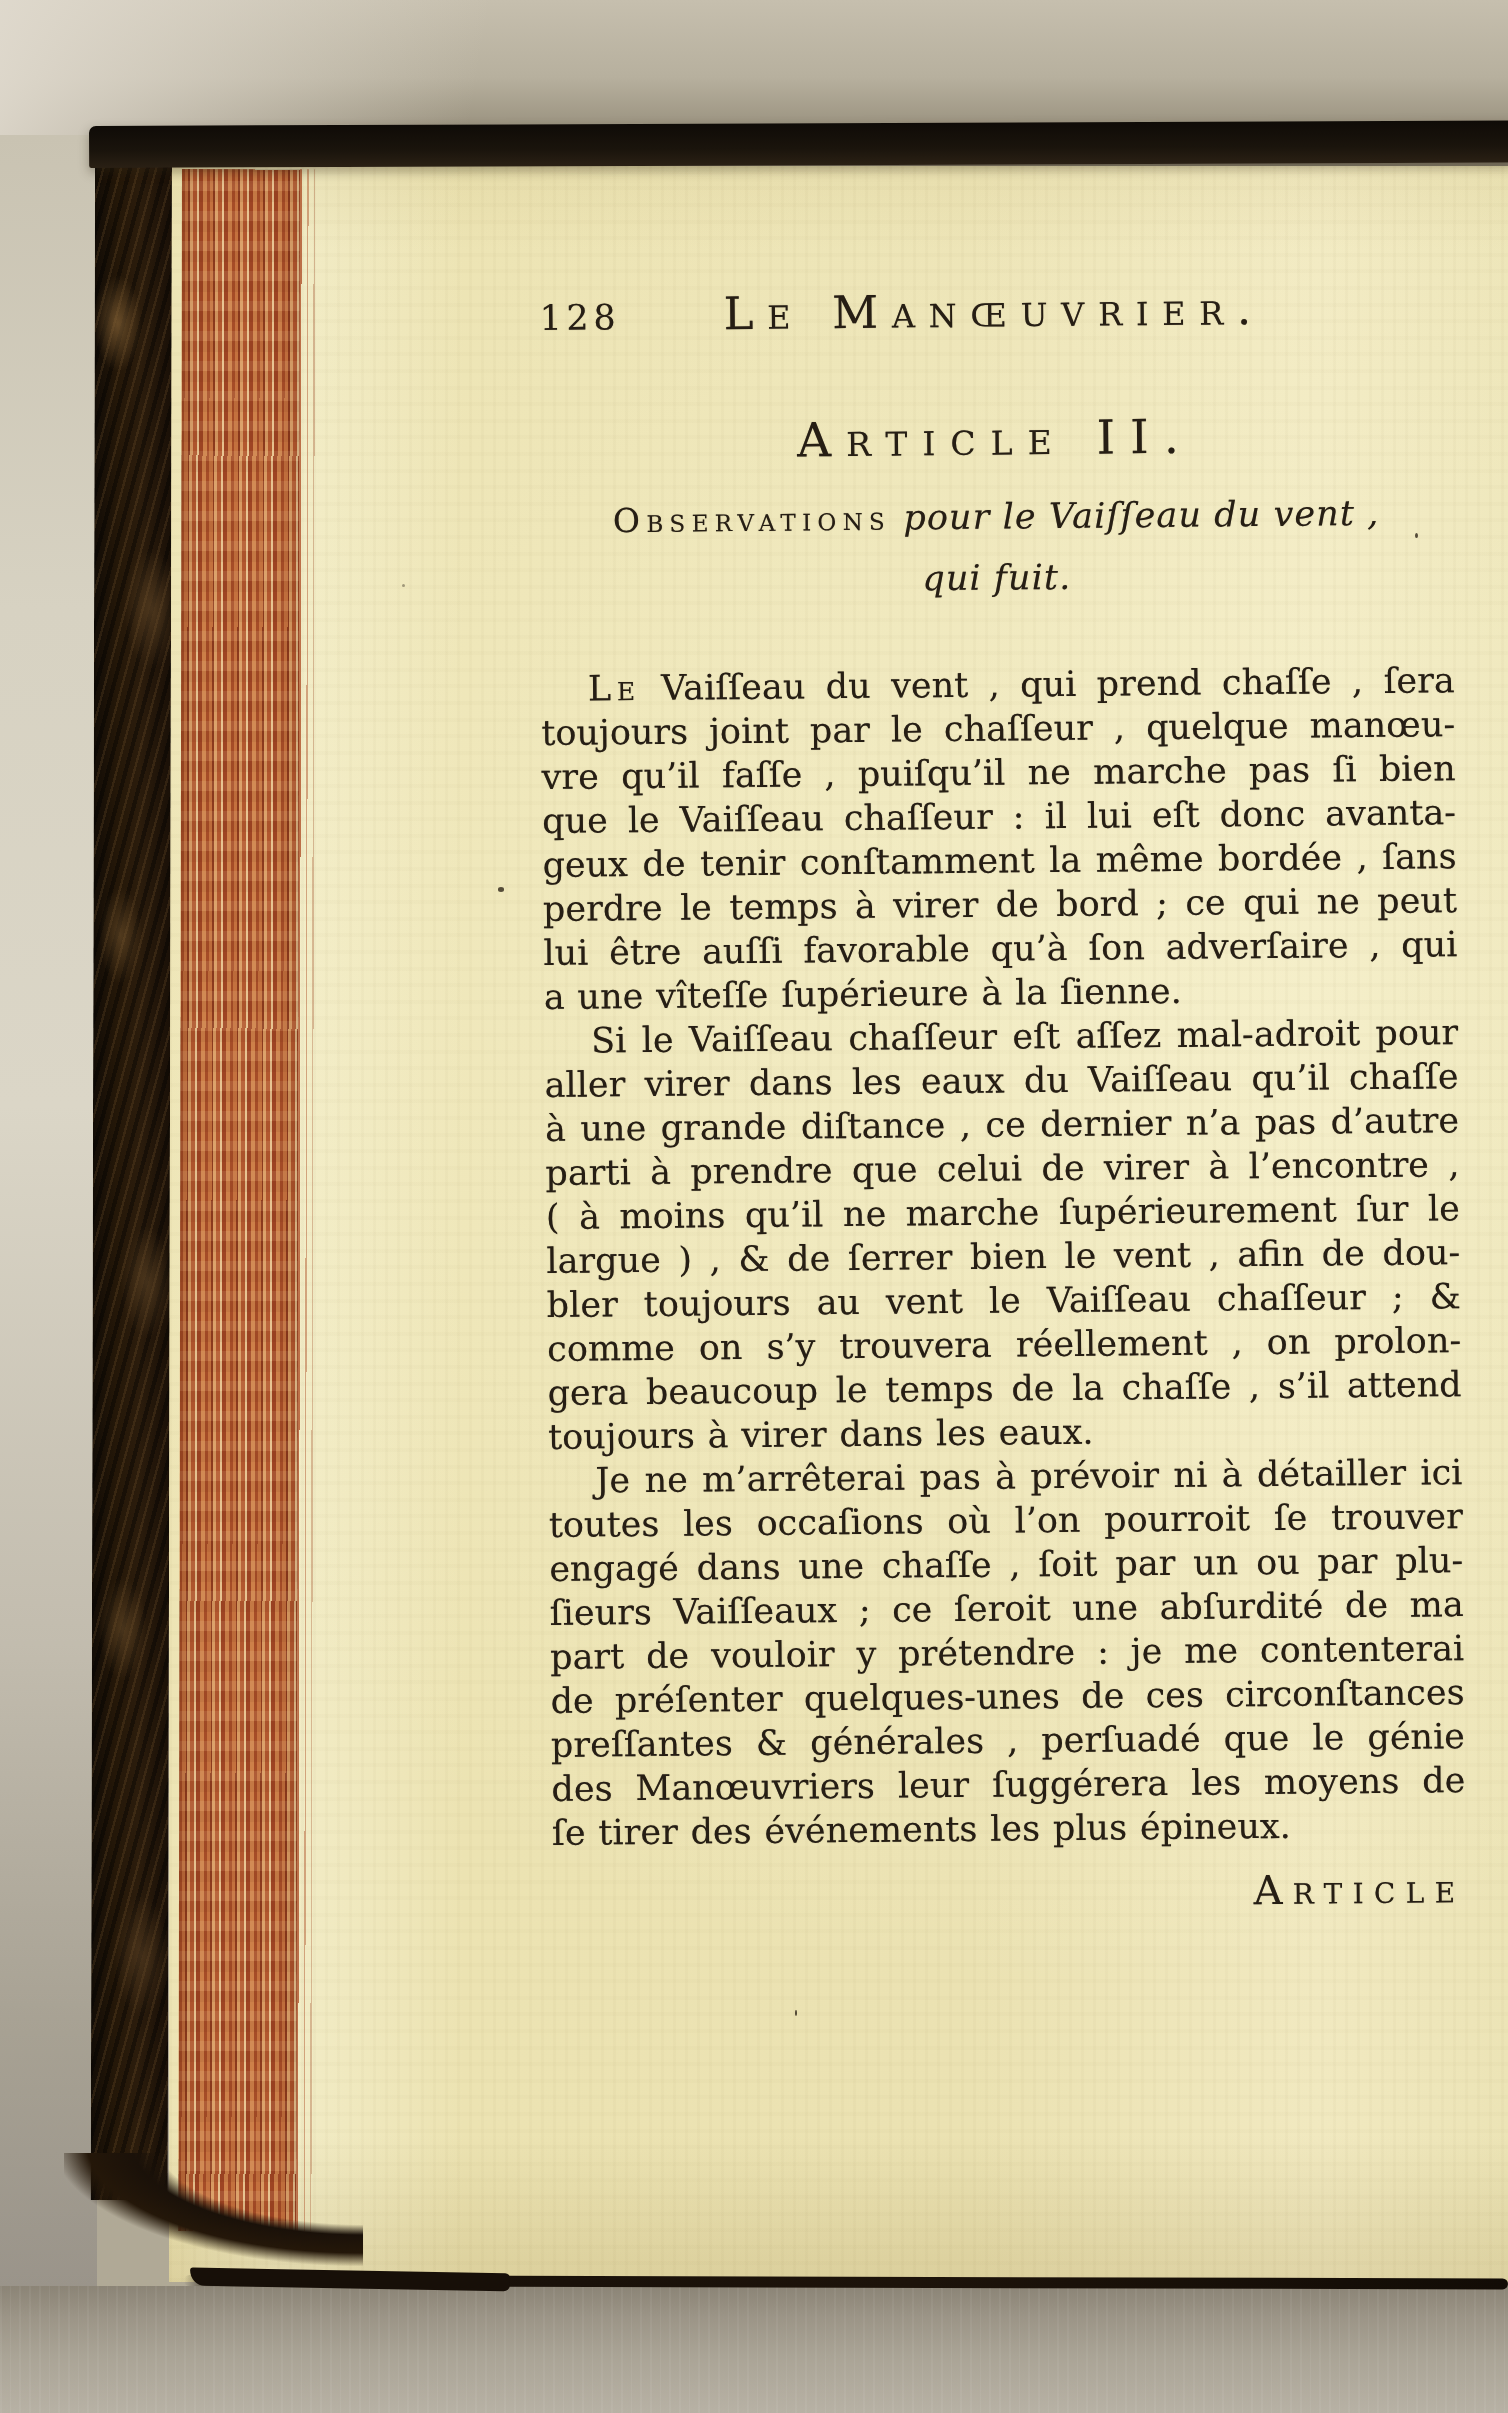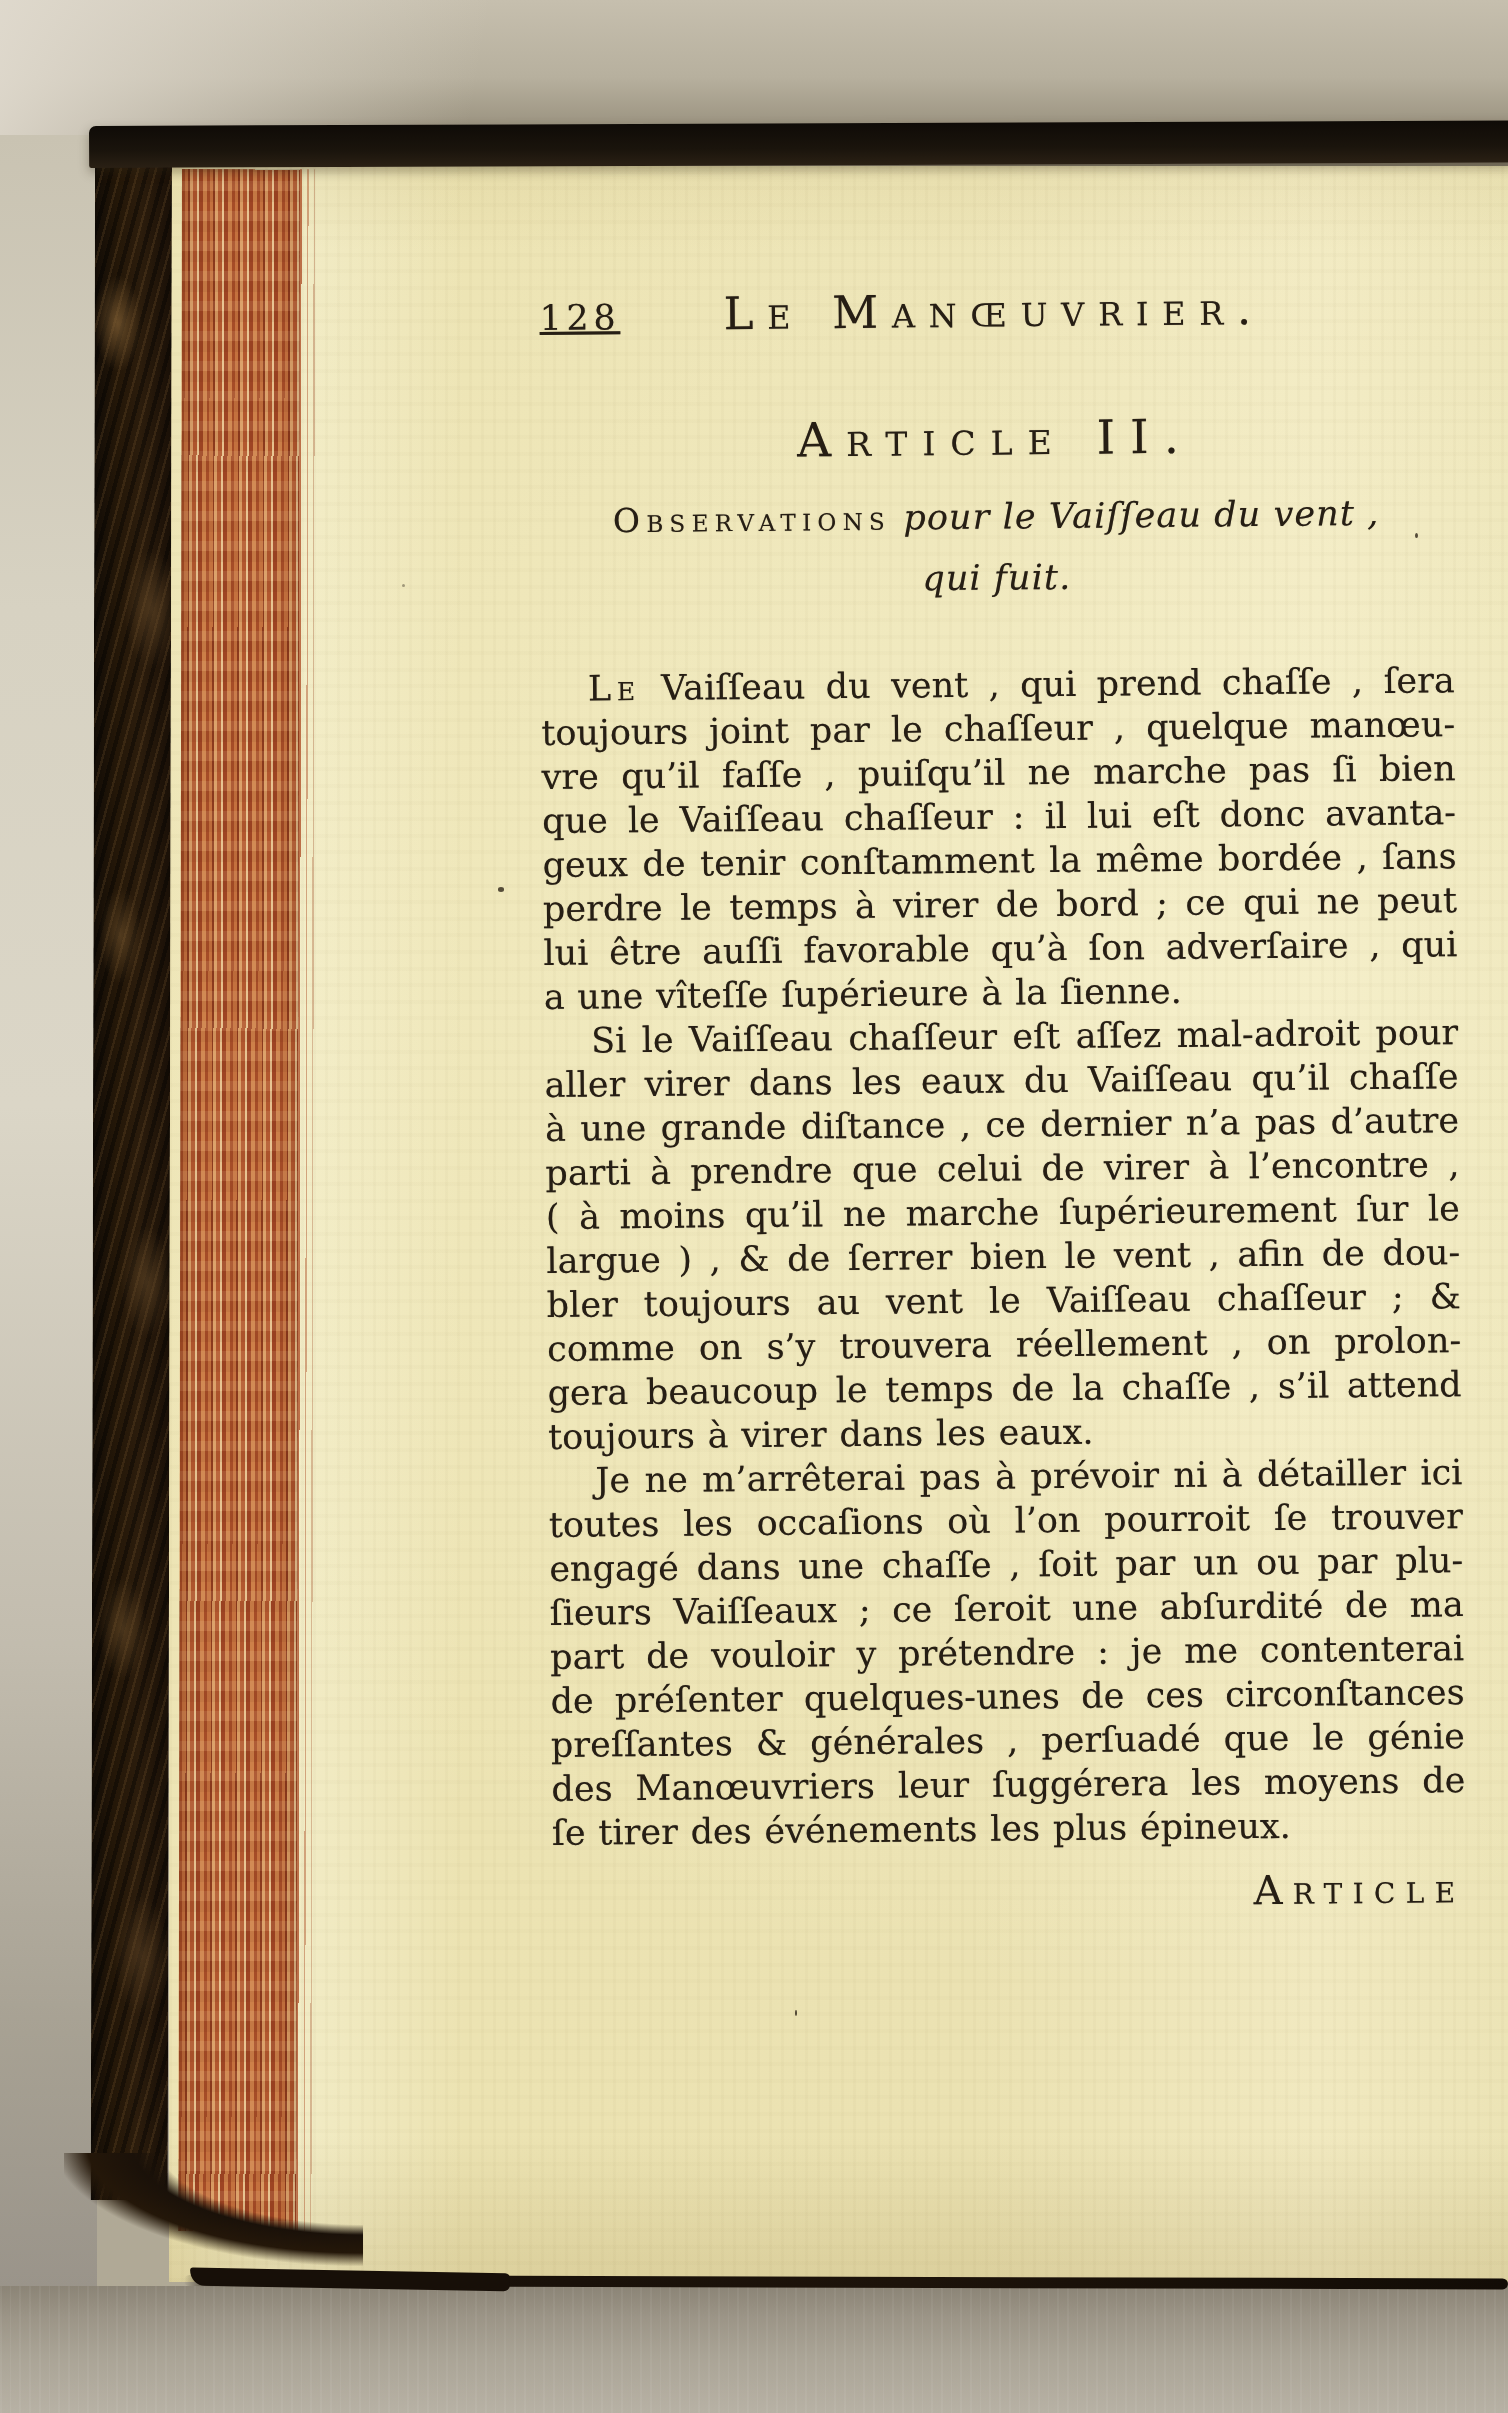--- a/index.html
+++ b/index.html
@@ -99,21 +99,21 @@
   .speck{position:absolute;background:#2e2418;border-radius:50%;opacity:.8;}
 
   
   .textblock{
     position:absolute;left:537px;top:289px;width:914px;
     transform:rotate(-.55deg);transform-origin:0 0;
     color:#261e14;
     text-shadow:0 0 0.7px rgba(42,33,23,.55);
   }
   .header{position:relative;height:53px;}
-  .pagenum{position:absolute;left:2.3px;top:9.1px;font-size:35px;letter-spacing:4.6px;text-decoration:underline;}
+  .pagenum{position:absolute;left:2.3px;top:9.1px;font-size:35px;letter-spacing:4.6px;}
   .running-title{
     text-align:center;font-variant:small-caps;font-size:45px;
     letter-spacing:13.7px;line-height:53px;
   }
   .article-heading{
     margin-top:73px;text-align:center;font-variant:small-caps;
     font-size:47px;letter-spacing:15px;line-height:55px;
   }
   .subtitle{
     margin-top:20.6px;text-align:center;font-style:italic;

